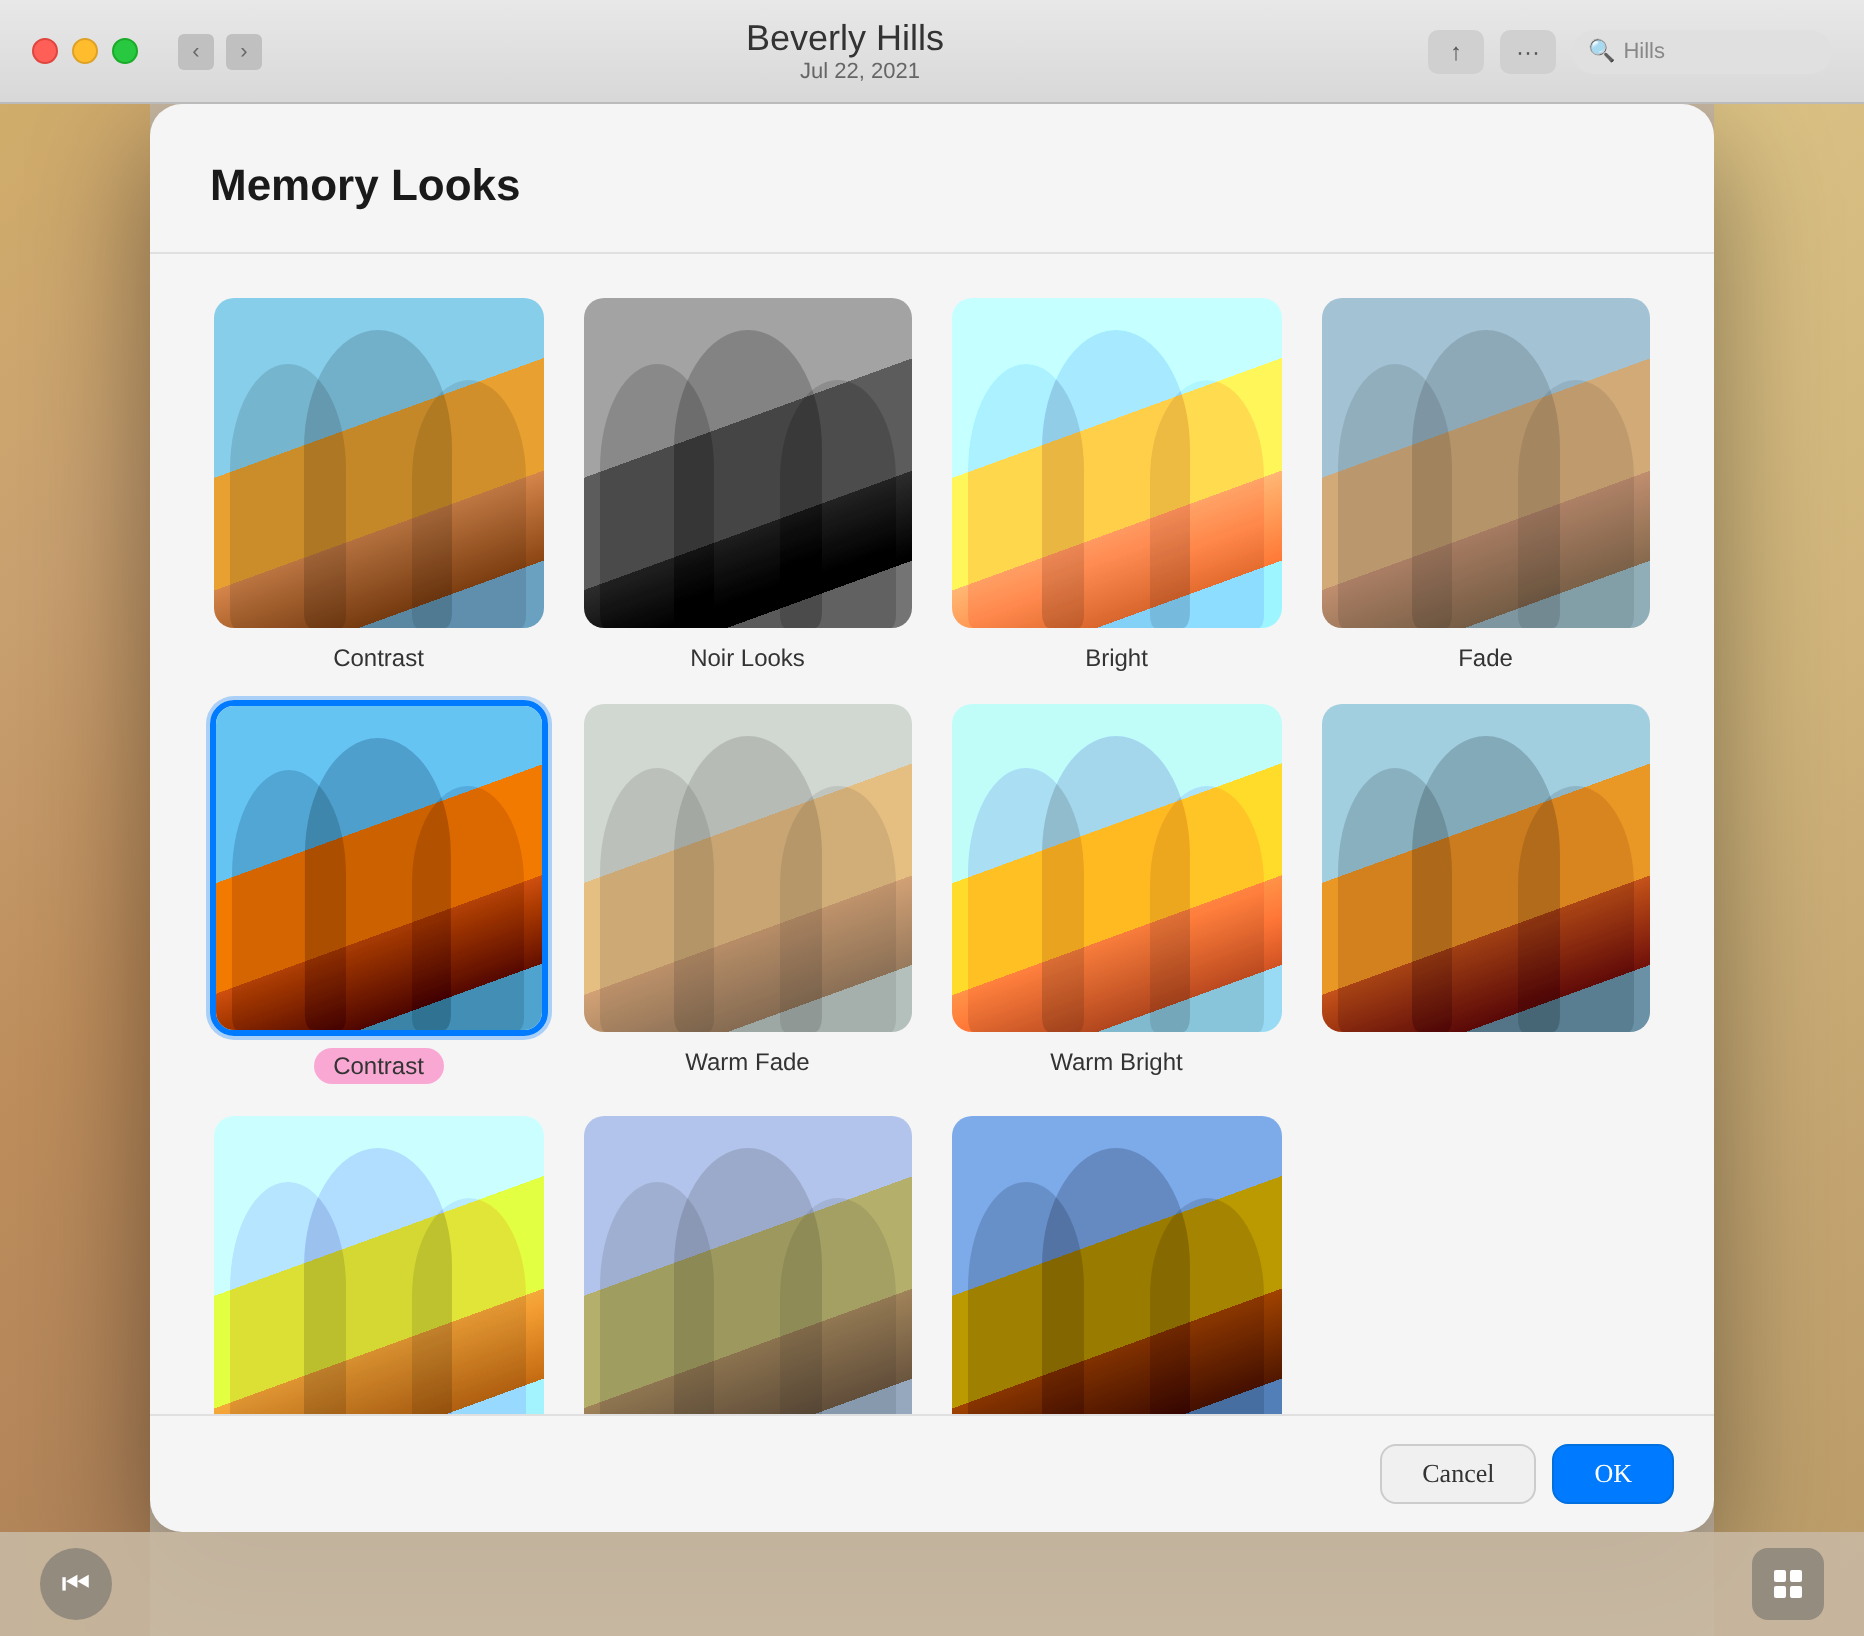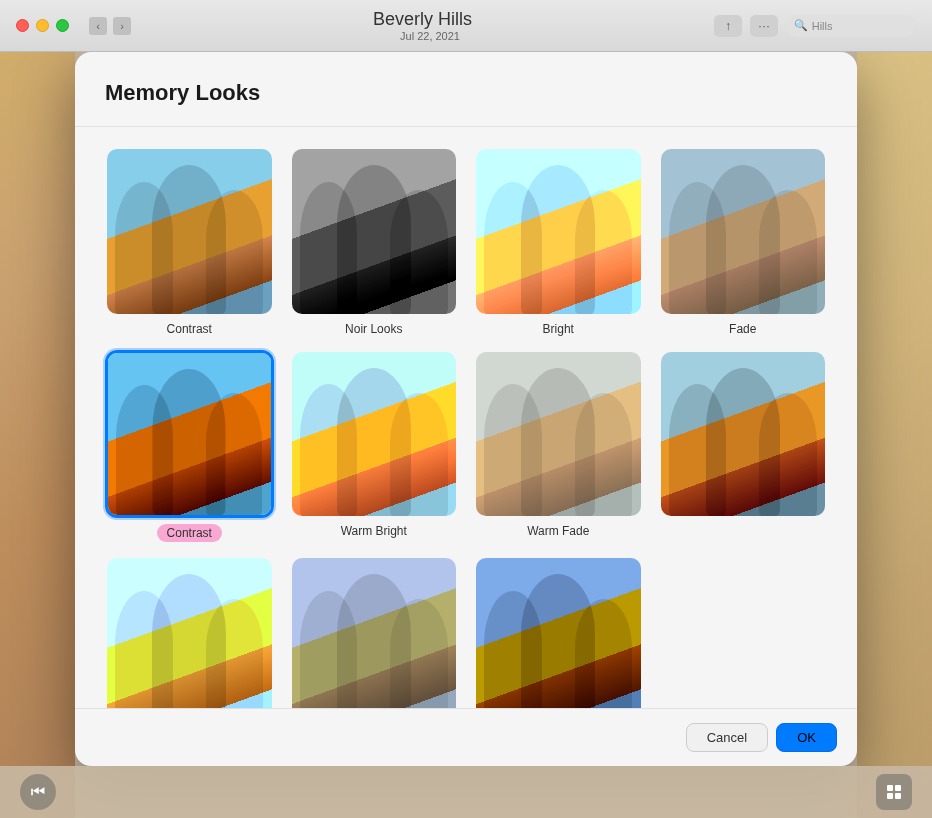--- a/index.html
+++ b/index.html
@@ -375,25 +375,26 @@
 
     .footer-btn {
       padding: 6px 20px;
       border-radius: 8px;
       font-size: 13px;
       font-weight: 500;
       cursor: pointer;
       border: 1px solid #ccc;
       background: #f0f0f0;
       color: #333;
+      font-family: Liberation Serif, serif;
     }
 
     .footer-btn.primary {
       background: #007AFF;
-      color: #000000;
+      color: #ffffff;
       border-color: #0070e0;
     }
   </style>
 </head>
 <body>
 
 <div class="window-chrome">
   <div class="traffic-lights">
     <div class="traffic-light close"></div>
     <div class="traffic-light minimize"></div>
@@ -494,44 +495,44 @@
                   <div class="person-right"></div>
                 </div>
               </div>
             </div>
             <div class="look-label-wrapper">
               <span class="look-label">Contrast</span>
             </div>
           </div>
           <div class="look-item">
             <div class="look-thumbnail">
+              <div class="look-thumbnail-inner photo-warm-fade">
+                <div class="photo-overlay">
+                  <div class="person-center"></div>
+                  <div class="person-left"></div>
+                  <div class="person-right"></div>
+                </div>
+              </div>
+            </div>
+            <div class="look-label-wrapper">
+              <span class="look-label">Warm Fade</span>
+            </div>
+          </div>
+          <div class="look-item">
+            <div class="look-thumbnail">
               <div class="look-thumbnail-inner photo-warm-bright">
                 <div class="photo-overlay">
                   <div class="person-center"></div>
                   <div class="person-left"></div>
                   <div class="person-right"></div>
                 </div>
               </div>
             </div>
             <div class="look-label-wrapper">
               <span class="look-label">Warm Bright</span>
-            </div>
-          </div>
-          <div class="look-item">
-            <div class="look-thumbnail">
-              <div class="look-thumbnail-inner photo-warm-fade">
-                <div class="photo-overlay">
-                  <div class="person-center"></div>
-                  <div class="person-left"></div>
-                  <div class="person-right"></div>
-                </div>
-              </div>
-            </div>
-            <div class="look-label-wrapper">
-              <span class="look-label">Warm Fade</span>
             </div>
           </div>
           <div class="look-item">
             <div class="look-thumbnail">
               <div class="look-thumbnail-inner photo-warm-contrast">
                 <div class="photo-overlay">
                   <div class="person-center"></div>
                   <div class="person-left"></div>
                   <div class="person-right"></div>
                 </div>

